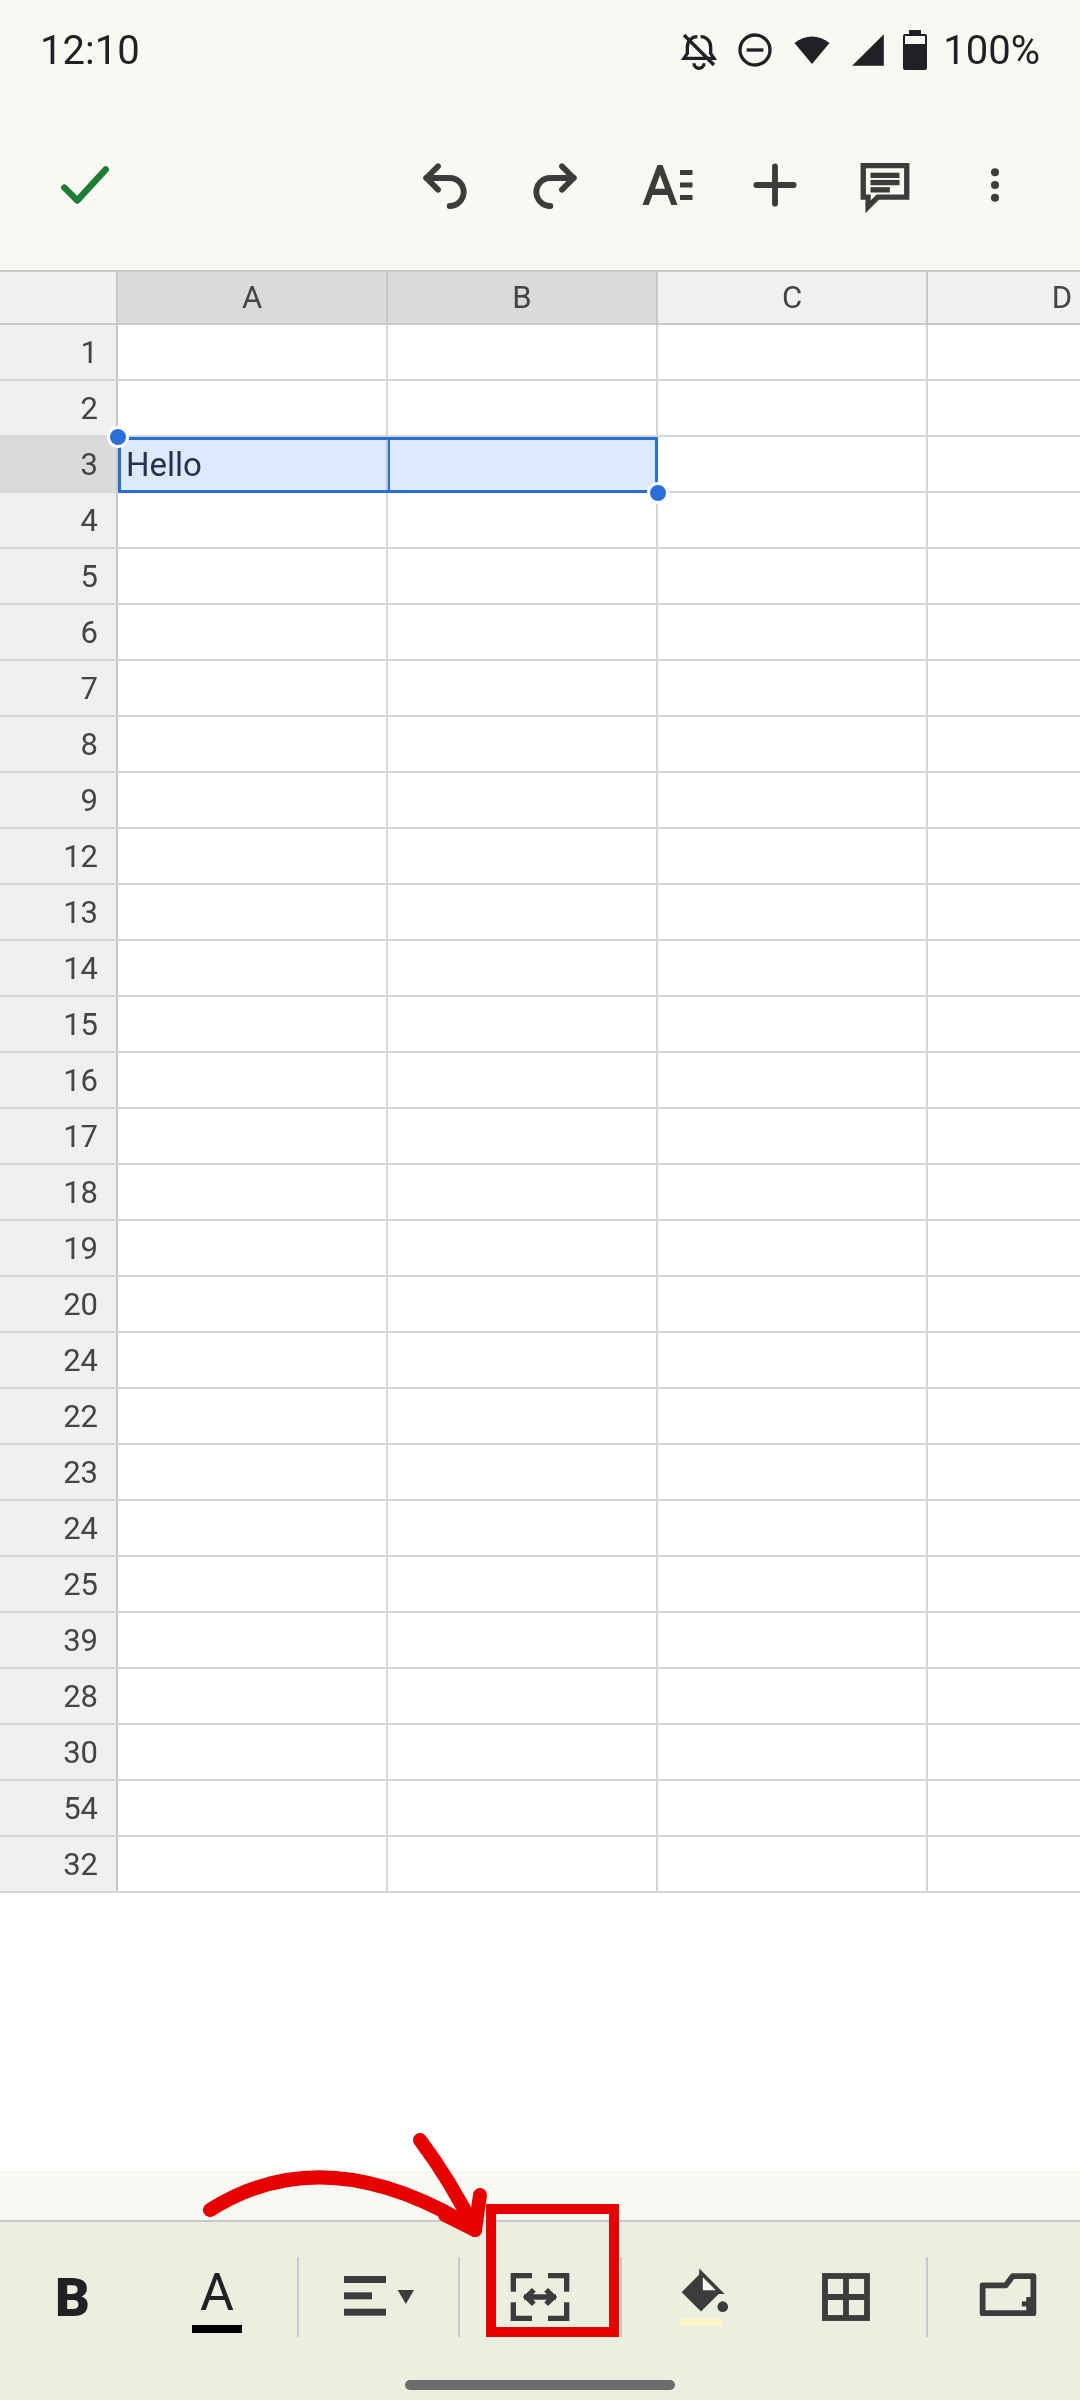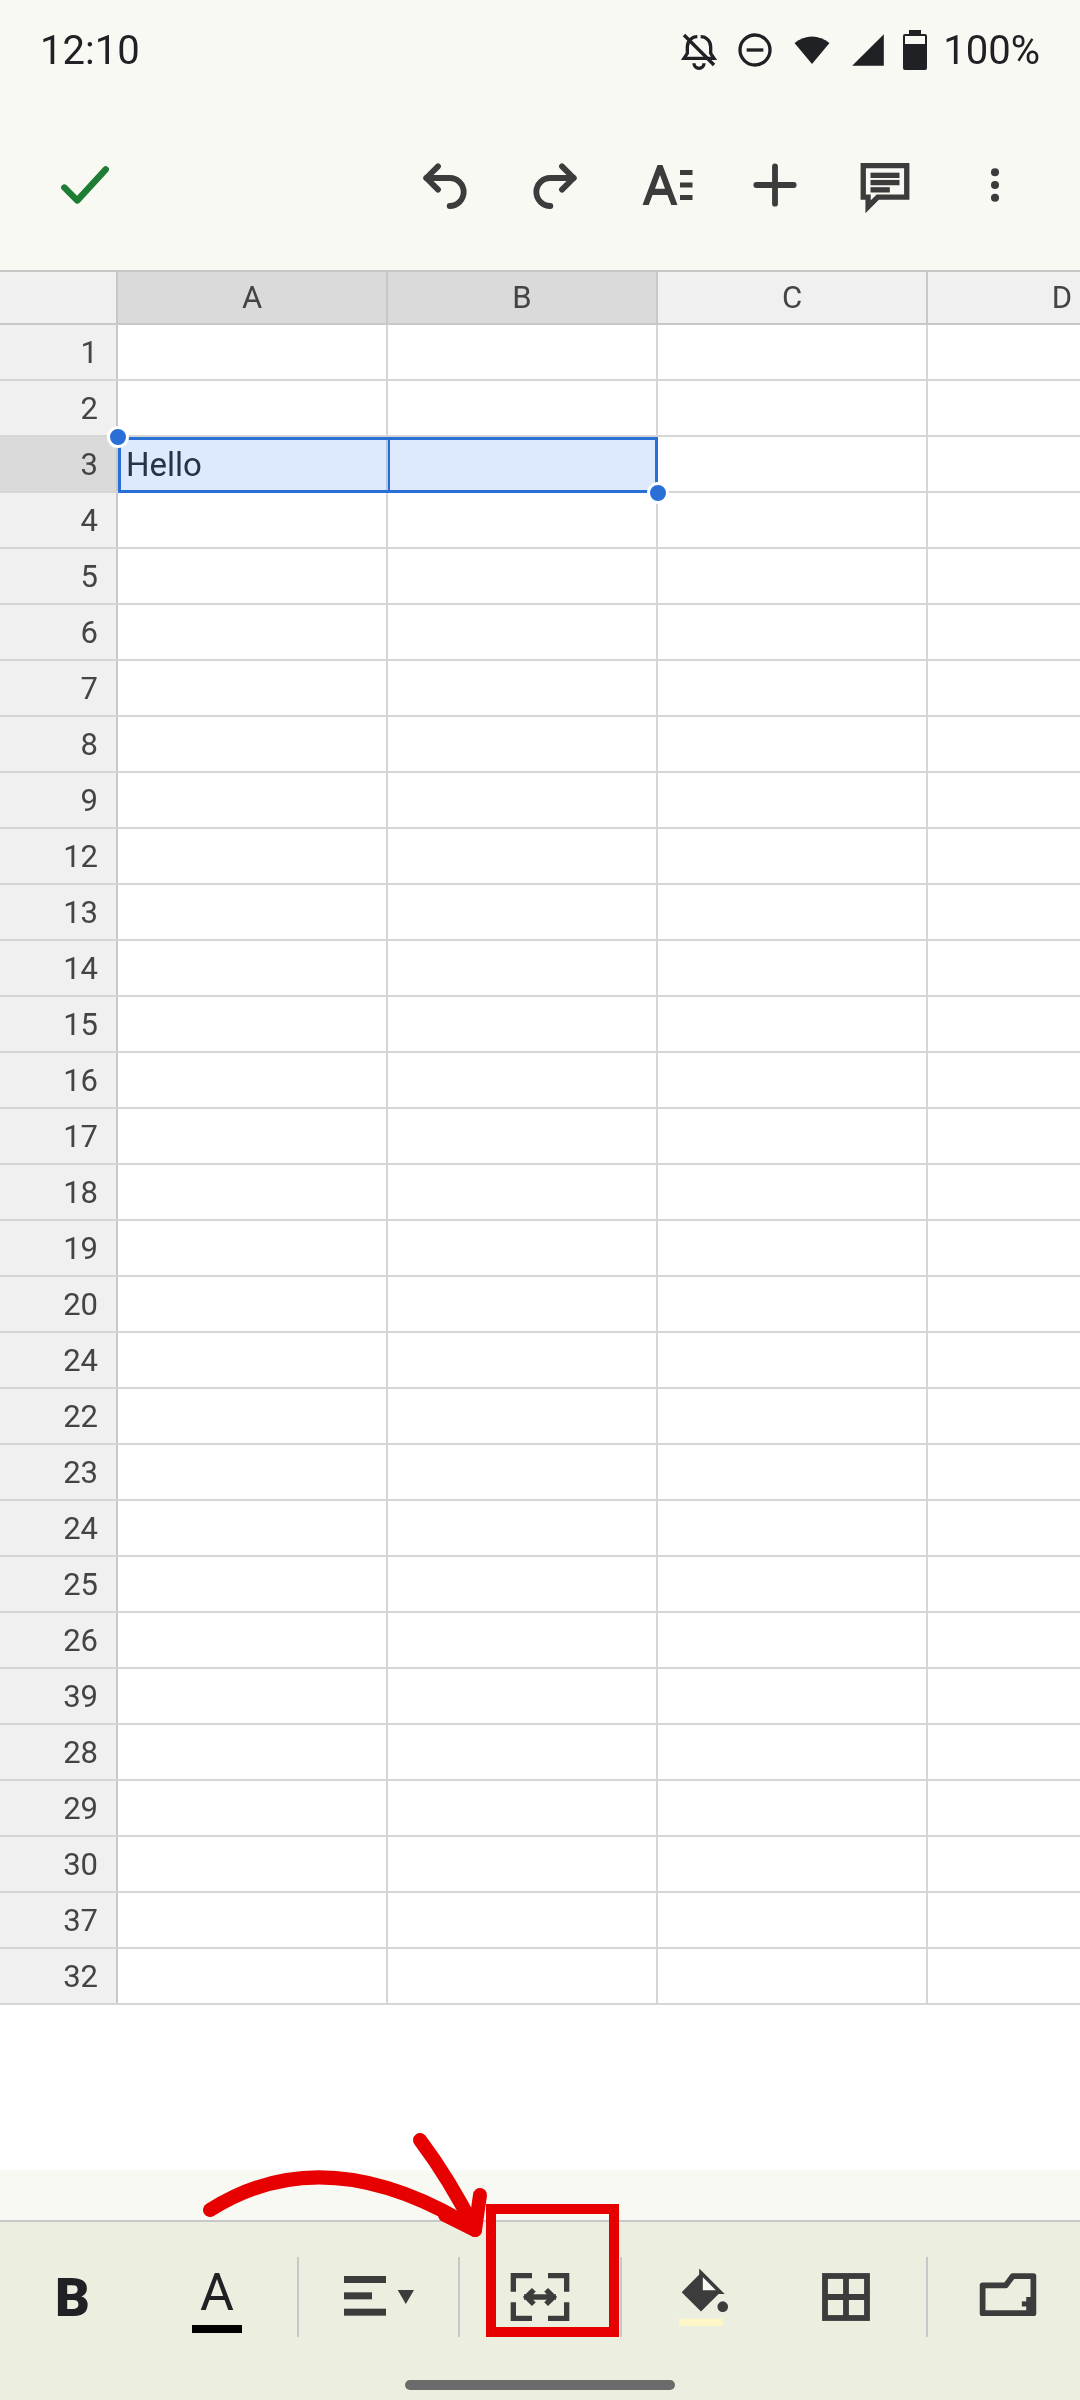--- a/index.html
+++ b/index.html
@@ -290,56 +290,42 @@
         <div class="cell colD" style="flex: 0 0 270px;"></div>
       </div>
       <div class="row">
         <div class="row-h">25</div>
         <div class="cell colA" style="flex: 0 0 270px;"></div>
         <div class="cell colB" style="flex: 0 0 270px;"></div>
         <div class="cell colC" style="flex: 0 0 270px;"></div>
         <div class="cell colD" style="flex: 0 0 270px;"></div>
       </div>
       <div class="row">
-        <div class="row-h">26</div>
-        <div class="cell colA" style="flex: 0 0 270px;"></div>
-        <div class="cell colB" style="flex: 0 0 270px;"></div>
-        <div class="cell colC" style="flex: 0 0 270px;"></div>
-        <div class="cell colD" style="flex: 0 0 270px;"></div>
-      </div>
-      <div class="row">
         <div class="row-h">39</div>
         <div class="cell colA" style="flex: 0 0 270px;"></div>
         <div class="cell colB" style="flex: 0 0 270px;"></div>
         <div class="cell colC" style="flex: 0 0 270px;"></div>
         <div class="cell colD" style="flex: 0 0 270px;"></div>
       </div>
       <div class="row">
         <div class="row-h">28</div>
         <div class="cell colA" style="flex: 0 0 270px;"></div>
         <div class="cell colB" style="flex: 0 0 270px;"></div>
         <div class="cell colC" style="flex: 0 0 270px;"></div>
         <div class="cell colD" style="flex: 0 0 270px;"></div>
       </div>
       <div class="row">
-        <div class="row-h">29</div>
-        <div class="cell colA" style="flex: 0 0 270px;"></div>
-        <div class="cell colB" style="flex: 0 0 270px;"></div>
-        <div class="cell colC" style="flex: 0 0 270px;"></div>
-        <div class="cell colD" style="flex: 0 0 270px;"></div>
-      </div>
-      <div class="row">
         <div class="row-h">30</div>
         <div class="cell colA" style="flex: 0 0 270px;"></div>
         <div class="cell colB" style="flex: 0 0 270px;"></div>
         <div class="cell colC" style="flex: 0 0 270px;"></div>
         <div class="cell colD" style="flex: 0 0 270px;"></div>
       </div>
       <div class="row">
-        <div class="row-h">37</div>
+        <div class="row-h">54</div>
         <div class="cell colA" style="flex: 0 0 270px;"></div>
         <div class="cell colB" style="flex: 0 0 270px;"></div>
         <div class="cell colC" style="flex: 0 0 270px;"></div>
         <div class="cell colD" style="flex: 0 0 270px;"></div>
       </div>
       <div class="row">
         <div class="row-h">32</div>
         <div class="cell colA" style="flex: 0 0 270px;"></div>
         <div class="cell colB" style="flex: 0 0 270px;"></div>
         <div class="cell colC" style="flex: 0 0 270px;"></div>

